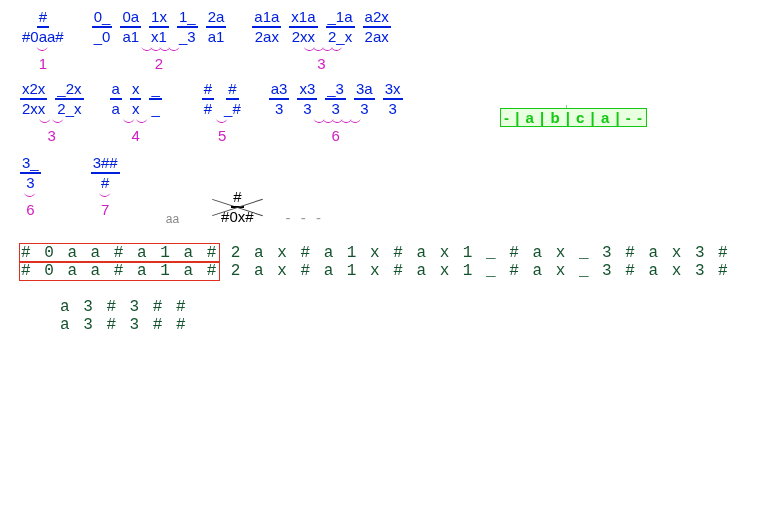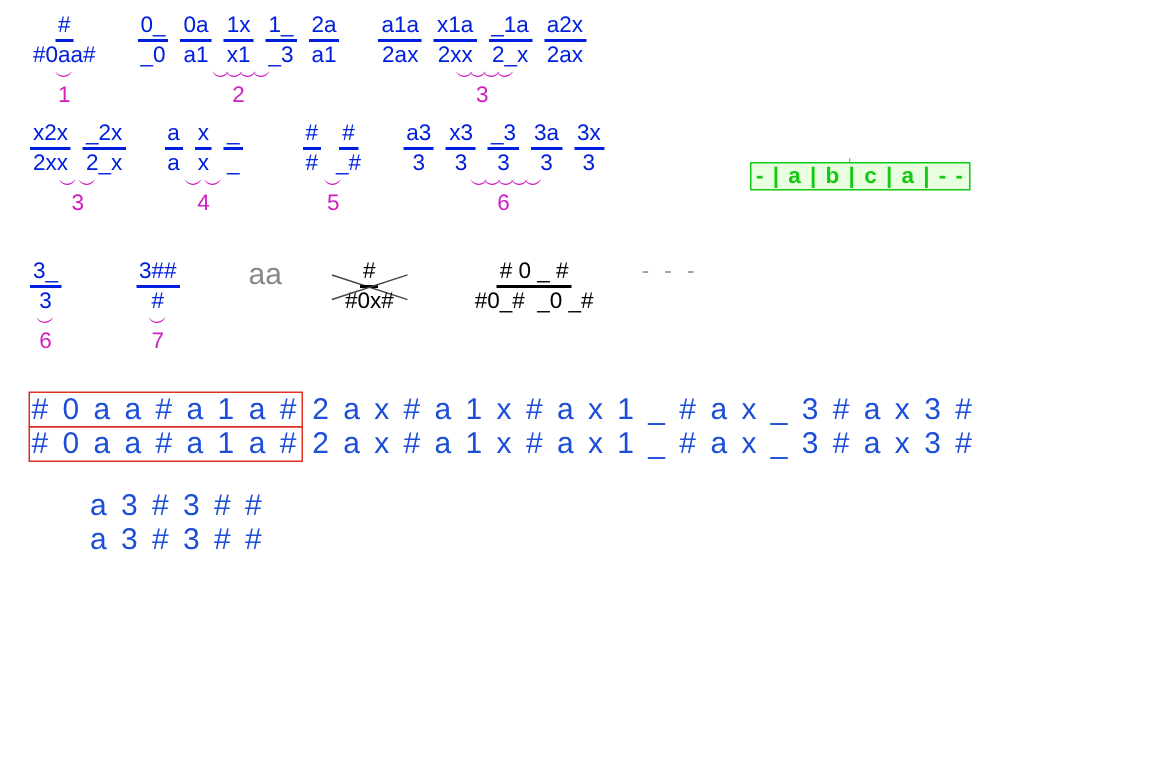--- a/index.html
+++ b/index.html
@@ -12,21 +12,21 @@
 .lbl{color:#d020c0;font-size:15px;margin-top:-2px}
 .green{position:absolute;color:#14c814;font-weight:bold;font-size:15px;letter-spacing:1px}
 .arrow{position:absolute;color:#14c814;font-size:14px}
 .gray{color:#888}
 .bfrac .n{border-bottom:2px solid #000}
 .bfrac{color:#000}
 .strike{position:relative;display:inline-block}
 .strike::after{content:"";position:absolute;left:-4px;right:-4px;top:50%;border-top:1.5px solid #444;transform:rotate(-18deg)}
 .strike::before{content:"";position:absolute;left:-4px;right:-4px;top:50%;border-top:1.5px solid #444;transform:rotate(18deg)}
 .dash{color:#999;letter-spacing:3px}
-.red{color:#1d4ed8;font-family:Liberation Sans, sans-serif;font-size:20px;letter-spacing:2px;white-space:pre}
+.red{color:#14532d;font-family:Liberation Mono, monospace;font-size:16px;letter-spacing:2px;white-space:pre}
 .box{border:1.5px solid #e03020;padding:0 1px;margin:0 -1px}
 </style>
 </head>
 <body>
 
 <div class="row">
   <div class="grp">
     <div style="display:flex">
       <span class="frac">
           <span class="n">#</span>
@@ -162,21 +162,21 @@
       <span class="frac">
           <span class="n">3x</span>
           <span class="d">3</span>
         </span>
     </div>
     <span class="brace" style="letter-spacing:-4px">︶︶︶︶︶</span>
     <span class="lbl">6</span>
   </div>
 </div>
 
-<div class="row" style="margin-top:20px;align-items:flex-start">
+<div class="row" style="margin-top:2px;align-items:flex-end">
   <div class="grp">
     <div style="display:flex">
       <span class="frac">
           <span class="n">3_</span>
           <span class="d">3</span>
         </span>
     </div>
     <span class="brace">︶</span>
     <span class="lbl">6</span>
   </div>
@@ -185,33 +185,29 @@
     <div style="display:flex">
       <span class="frac">
           <span class="n">3##</span>
           <span class="d">#</span>
         </span>
     </div>
     <span class="brace">︶</span>
     <span class="lbl">7</span>
   </div>
 
-  <span class="gray" style="margin:0 30px;font-size:20px">aa</span>
+  <span class="gray" style="margin:0 30px;font-size:12px">aa</span>
 
   <span class="strike">
     <span class="frac bfrac">
         <span class="n">#</span>
         <span class="d">#0x#</span>
       </span>
   </span>
 
-  <span class="frac bfrac" style="margin-left:40px">
-      <span class="n"># 0 _ #</span>
-      <span class="d">#0_#  _0 _#</span>
-    </span>
 
   <span class="dash" style="margin-left:20px">- - -</span>
 </div>
 
 <div style="margin-top:18px;margin-left:10px">
   <div class="red"><span class="box"># 0 a a # a 1 a #</span><span></span><span id="tl1"> 2 a x # a 1 x # a x 1 _ # a x _ 3 # a x 3 #</span></div>
   <div class="red"><span class="box"># 0 a a # a 1 a #</span><span id="tl2"> 2 a x # a 1 x # a x 1 _ # a x _ 3 # a x 3 #</span></div>
   <div style="height:18px"></div>
   <div class="red" style="margin-left:40px">a 3 # 3 # #</div>
   <div class="red" style="margin-left:40px">a 3 # 3 # #</div>

